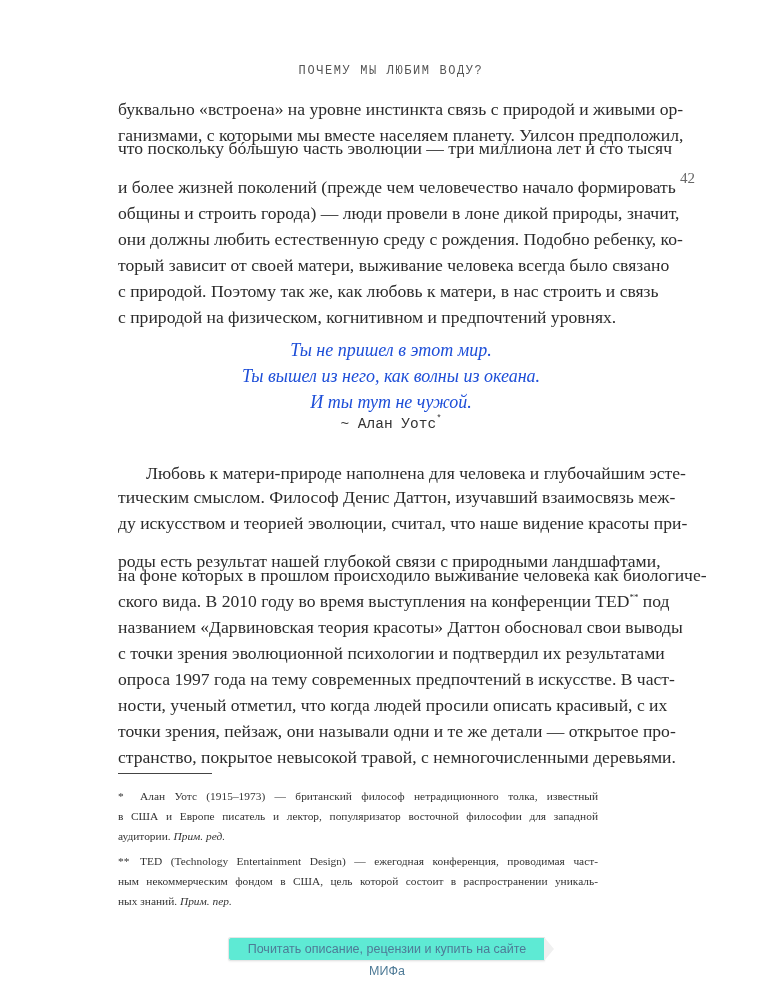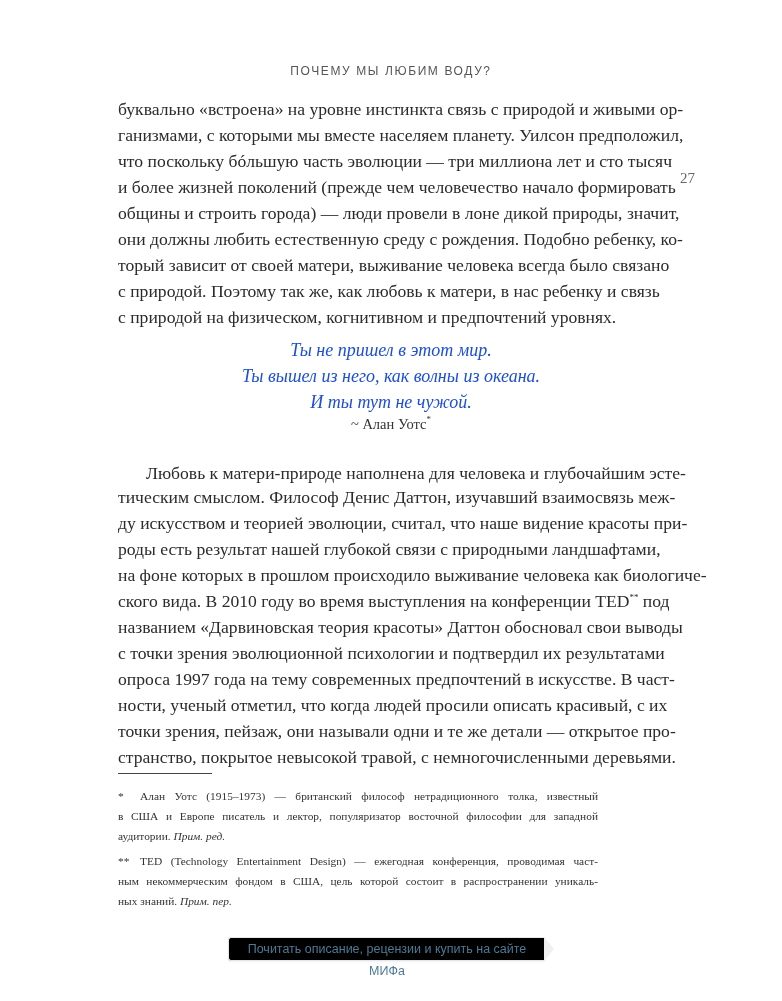--- a/index.html
+++ b/index.html
@@ -13,21 +13,21 @@
       position: relative;
       overflow: hidden;
       color: #2a2a2a;
     }
     .running-head {
       position: absolute;
       top: 64px;
       left: 0;
       width: 782px;
       text-align: center;
-      font-family: Liberation Sans, sans-serif;
+      font-family: Liberation Mono, monospace;
       font-size: 12px;
       letter-spacing: 1.6px;
       color: #555555;
     }
     .page-number {
       position: absolute;
       top: 170px;
       left: 680px;
       font-family: "Liberation Serif", serif;
       font-size: 15px;
@@ -62,21 +62,21 @@
       font-style: italic;
       font-size: 18px;
       line-height: 26px;
       color: #1d4ed8;
     }
     .epigraph-author {
       position: absolute;
       left: 0;
       width: 782px;
       text-align: center;
-      font-family: Liberation Serif, serif;
+      font-family: Liberation Mono, monospace;
       font-size: 14.5px;
       color: #333333;
     }
     sup.mark {
       font-size: 9px;
       vertical-align: 7px;
       line-height: 0;
     }
     .footnote-rule {
       position: absolute;
@@ -107,21 +107,21 @@
     .fn-line i { font-style: italic; }
     .buy-link {
       position: absolute;
       top: 937px;
       left: 228px;
       width: 316px;
       height: 22px;
       border: 1px solid #e6e6e6;
       border-right: none;
       border-radius: 3px 0 0 3px;
-      background: #000000;
+      background: #5eead4;
       box-shadow: 0 1px 2px rgba(0,0,0,0.06);
       font-family: "Liberation Sans", sans-serif;
       font-size: 12.5px;
       line-height: 22px;
       color: #4e7a96;
       text-align: center;
       cursor: pointer;
     }
     .buy-link-arrow {
       position: absolute;
@@ -131,48 +131,48 @@
       height: 0;
       border-top: 12px solid transparent;
       border-bottom: 12px solid transparent;
       border-left: 10px solid #f0f0f0;
     }
   </style>
 </head>
 <body>
 
 <div class="running-head">ПОЧЕМУ МЫ ЛЮБИМ ВОДУ?</div>
-<div class="page-number">27</div>
+<div class="page-number">42</div>
 
 <div>
   <div class="line" style="top:96px">буквально «встроена» на уровне инстинкта связь с природой и живыми ор-</div>
   <div class="line" style="top:122px">ганизмами, с которыми мы вместе населяем планету. Уилсон предположил,</div>
-  <div class="line" style="top:148px">что поскольку бóльшую часть эволюции — три миллиона лет и сто тысяч</div>
+  <div class="line" style="top:135px">что поскольку бóльшую часть эволюции — три миллиона лет и сто тысяч</div>
   <div class="line" style="top:174px">и более жизней поколений (прежде чем человечество начало формировать</div>
   <div class="line" style="top:200px">общины и строить города) — люди провели в лоне дикой природы, значит,</div>
   <div class="line" style="top:226px">они должны любить естественную среду с рождения. Подобно ребенку, ко-</div>
   <div class="line" style="top:252px">торый зависит от своей матери, выживание человека всегда было связано</div>
-  <div class="line" style="top:278px">с природой. Поэтому так же, как любовь к матери, в нас ребенку и связь</div>
+  <div class="line" style="top:278px">с природой. Поэтому так же, как любовь к матери, в нас строить и связь</div>
   <div class="line last" style="top:304px">с природой на физическом, когнитивном и предпочтений уровнях.</div>
 </div>
 
 <div>
   <div class="epigraph" style="top:337px">Ты не пришел в этот мир.</div>
   <div class="epigraph" style="top:363px">Ты вышел из него, как волны из океана.</div>
   <div class="epigraph" style="top:389px">И ты тут не чужой.</div>
   <div class="epigraph-author" style="top:416px">
     <span>~ Алан Уотс</span><sup class="mark">*</sup>
   </div>
 </div>
 
 <div>
   <div class="line indent" style="top:460px">Любовь к матери-природе наполнена для человека и глубочайшим эсте-</div>
   <div class="line" style="top:484px">тическим смыслом. Философ Денис Даттон, изучавший взаимосвязь меж-</div>
   <div class="line" style="top:510px">ду искусством и теорией эволюции, считал, что наше видение красоты при-</div>
-  <div class="line" style="top:536px">роды есть результат нашей глубокой связи с природными ландшафтами,</div>
+  <div class="line" style="top:548px">роды есть результат нашей глубокой связи с природными ландшафтами,</div>
   <div class="line" style="top:562px">на фоне которых в прошлом происходило выживание человека как биологиче-</div>
   <div class="line" style="top:588px"><span>ского вида. В 2010 году во время выступления на конференции TED</span><sup class="mark">**</sup><span> под</span></div>
   <div class="line" style="top:614px">названием «Дарвиновская теория красоты» Даттон обосновал свои выводы</div>
   <div class="line" style="top:640px">с точки зрения эволюционной психологии и подтвердил их результатами</div>
   <div class="line" style="top:666px">опроса 1997 года на тему современных предпочтений в искусстве. В част-</div>
   <div class="line" style="top:692px">ности, ученый отметил, что когда людей просили описать красивый, с их</div>
   <div class="line" style="top:718px">точки зрения, пейзаж, они называли одни и те же детали — открытое про-</div>
   <div class="line" style="top:744px">странство, покрытое невысокой травой, с немногочисленными деревьями.</div>
 
 </div>

